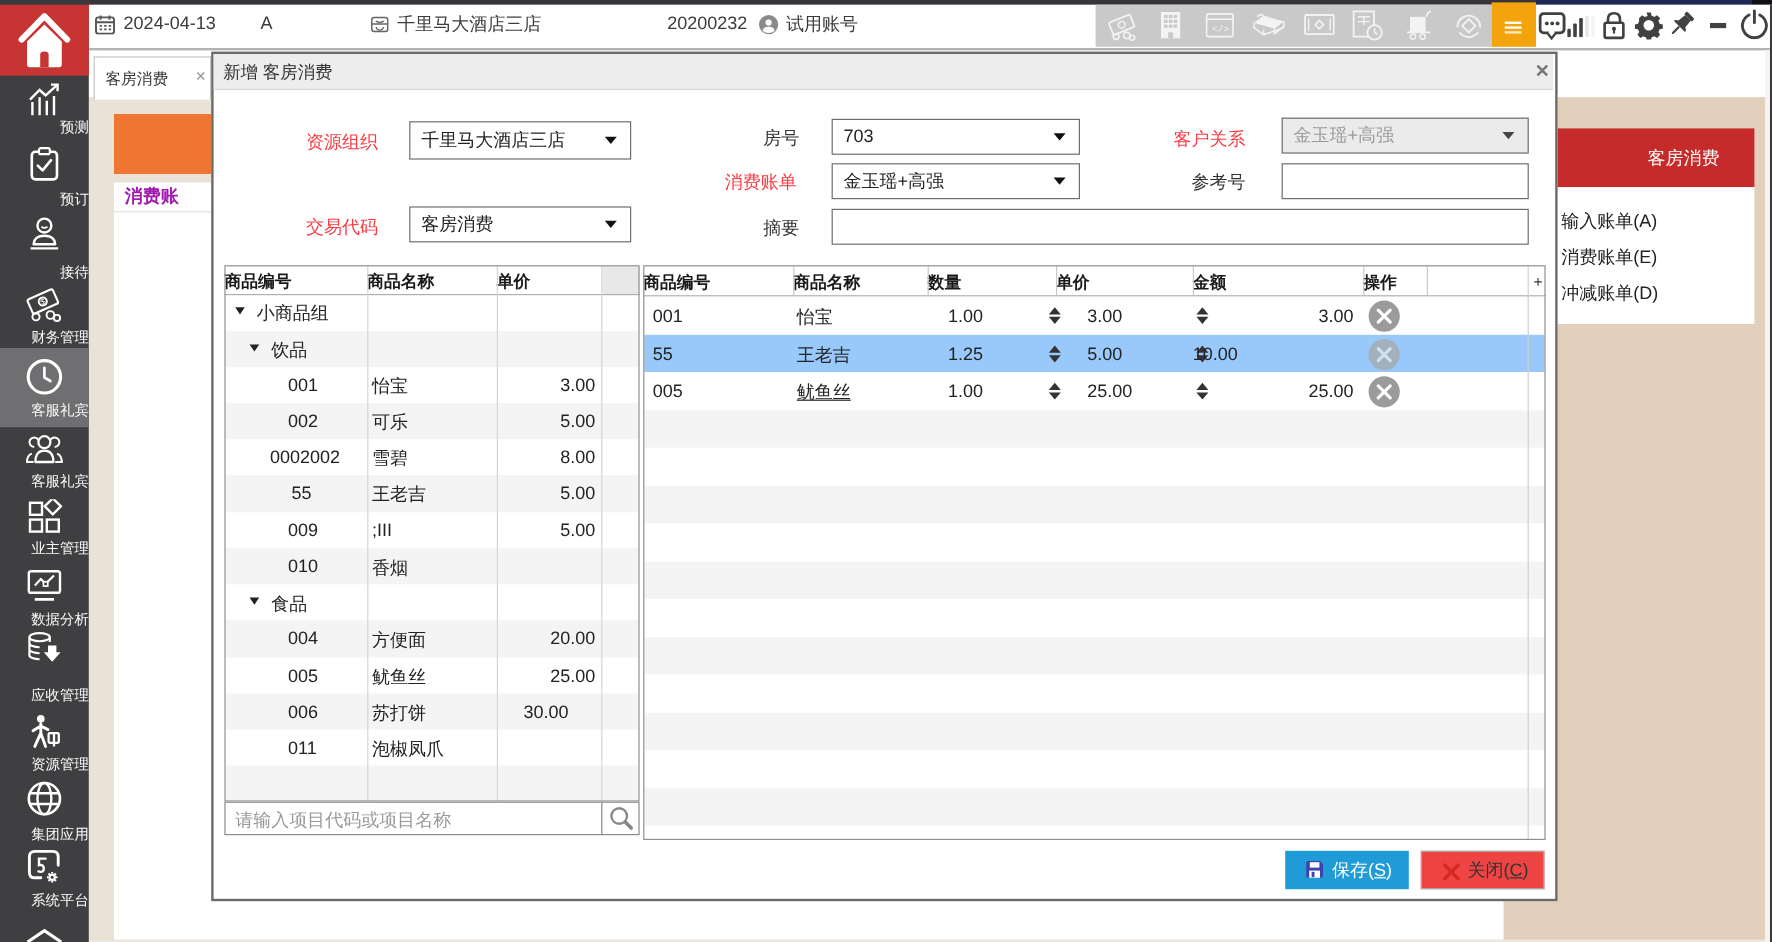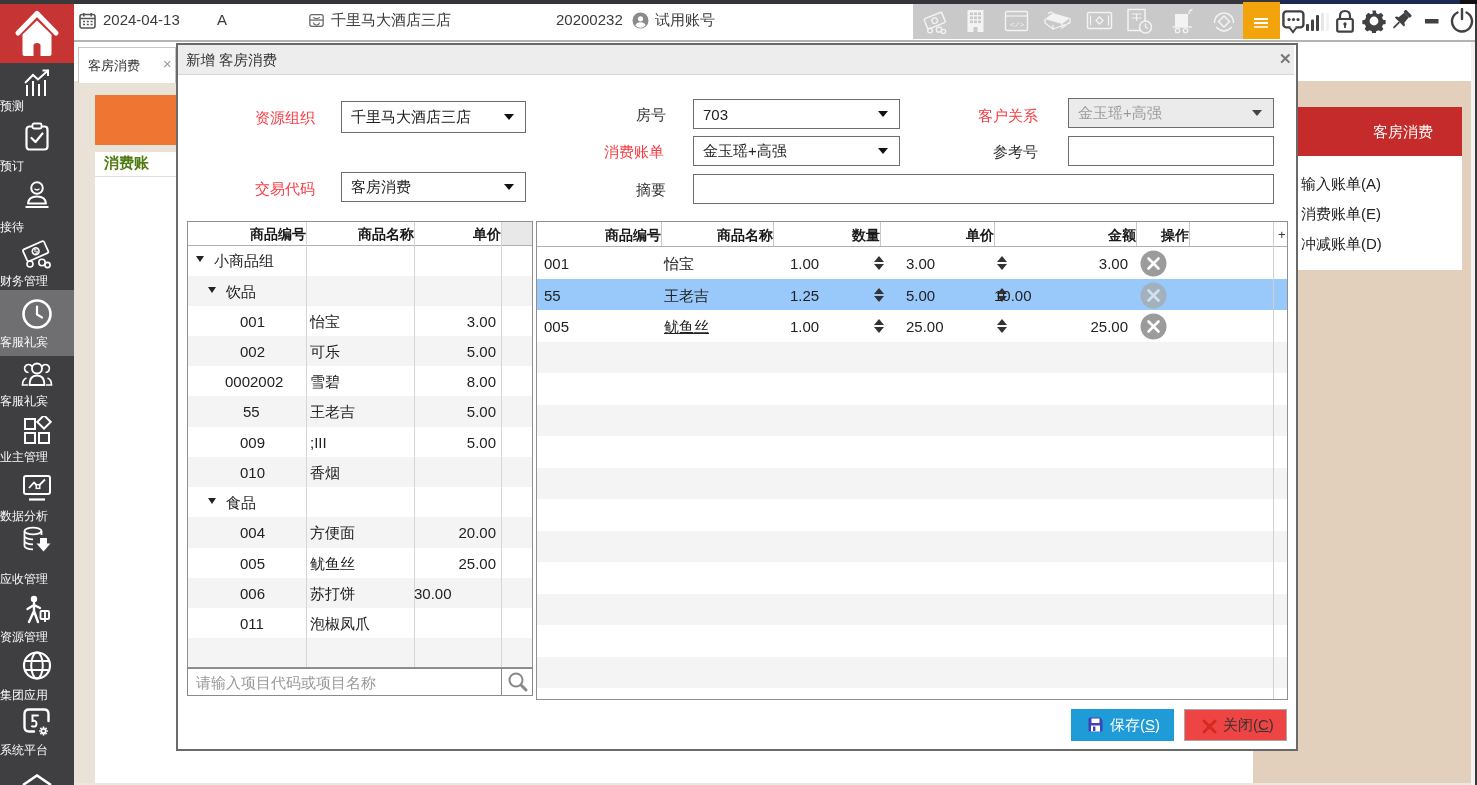--- a/index.html
+++ b/index.html
@@ -15,21 +15,21 @@
 #topbar{left:74px;top:4px;width:1403px;height:36px;background:#fff;}
 #topline{left:74px;top:40px;width:1403px;height:2px;background:#b3b3b3;}
 #graybar{left:913px;top:4px;width:330px;height:35px;background:#c9c9c9;}
 #orangebtn{left:1243px;top:2px;width:37px;height:37px;background:#f3a40c;}
 .hbar{position:absolute;left:11px;width:14px;height:2.4px;background:#fff;}
 .tbt{font-size:15px;color:#3b3b3b;top:11px;}
 
 #sidebar{left:0;top:0;width:74px;height:785px;background:#3f3f41;}
 #homeblk{left:0;top:0;width:74px;height:63px;background:#c73434;}
 #selblk{left:0;top:290px;width:74px;height:66px;background:#6f6f71;}
-.sbl{position:absolute;width:74px;text-align:left;font-size:12px;color:#fafafa;}
+.sbl{position:absolute;width:74px;text-align:right;font-size:12px;color:#fafafa;}
 .sbi{position:absolute;left:37px;transform:translateX(-50%);}
 
 #beige{left:74px;top:81px;width:1397px;height:704px;background:#e2d0bc;}
 #mainpanel{left:95px;top:152px;width:1158px;height:631px;background:#fff;}
 #orangebanner{left:95px;top:95px;width:1145px;height:50px;background:#ee7632;}
 #hairline{left:95px;top:176px;width:1081px;height:1px;background:#e0e0e0;}
 #rscroll{left:1471px;top:42px;width:4px;height:743px;background:#f4f3f1;}
 #tab{left:78px;top:47px;width:98px;height:36px;background:#fff;border:1px solid #c4c4c4;border-bottom:none;box-sizing:border-box;}
 #rpanelhdr{left:1296px;top:107px;width:166px;height:49px;background:#c52b2b;}
 #rpanelbody{left:1296px;top:156px;width:166px;height:114px;background:#fff;}
@@ -37,21 +37,21 @@
 
 #dlg{left:176px;top:43px;width:1122px;height:708px;background:#fff;border:2px solid #6a6a6a;box-sizing:border-box;}
 #dlghdr{left:178px;top:45px;width:1116px;height:30px;background:#ededed;border-bottom:1px solid #d6d6d6;box-sizing:border-box;}
 .rlab{position:absolute;font-size:15px;color:#fa3b42;text-align:right;}
 .blab{position:absolute;font-size:15px;color:#333;text-align:right;}
 .sel{position:absolute;border:1px solid #6e6e6e;background:#fff;box-sizing:border-box;font-size:15px;color:#222;}
 .sel .tx{position:absolute;left:9px;top:50%;transform:translateY(-50%);}
 .car{position:absolute;right:11px;top:50%;margin-top:-3px;width:0;height:0;
  border-left:5px solid transparent;border-right:5px solid transparent;border-top:6px solid #111;}
 
-.hcell{position:absolute;font-size:14px;font-weight:bold;color:#1a1a1a;text-align:right;}
+.hcell{position:absolute;font-size:14px;font-weight:bold;color:#1a1a1a;text-align:left;}
 .gr{background:#f4f4f4;}
 .cellt{position:absolute;font-size:15px;color:#222;}
 .tri{position:absolute;width:0;height:0;border-left:4.5px solid transparent;border-right:4.5px solid transparent;border-top:6px solid #222;}
 .spin{position:absolute;width:10px;}
 .spin i{position:absolute;left:0;width:0;height:0;border-left:5px solid transparent;border-right:5px solid transparent;}
 .spin .u{top:0;border-bottom:6px solid #333;}
 .spin .d{top:8px;border-top:6px solid #333;}
 .delx{position:absolute;width:27px;height:27px;}
 </style>
 </head>
@@ -191,21 +191,21 @@
   <path d="M12 1 V11" stroke="#414141" stroke-width="2.4" stroke-linecap="round"></path>
  </svg>
 </div>
 
 <div class="abs" id="beige"></div>
 <div class="abs" style="left:74px;top:81px;width:1179px;height:71px;background:#eae2d7"></div>
 <div class="abs" style="left:74px;top:81px;width:21px;height:702px;background:#eae2d7"></div>
 <div class="abs" style="left:74px;top:783px;width:1397px;height:2px;background:#ece7df"></div>
 <div class="abs" id="mainpanel"></div>
 <div class="abs" id="orangebanner"></div>
-<div class="t" style="left:104px;top:154px;font-size:15px;font-weight:bold;color:#4d7c0f">消费账</div>
+<div class="t" style="left:104px;top:154px;font-size:15px;font-weight:bold;color:#a21caf">消费账</div>
 <div class="abs" id="hairline"></div>
 <div class="abs" id="rscroll"></div>
 <div class="abs" style="left:1475px;top:4px;width:2px;height:781px;background:#3a3a3a"></div>
 <div class="abs" id="tab"></div>
 <div class="t" style="left:88px;top:57px;font-size:13px;color:#333">客房消费</div>
 <div class="t" style="left:163px;top:55px;font-size:15px;color:#999">×</div>
 <div class="abs" id="rpanelhdr"></div>
 <div class="t" style="left:1320px;top:123px;width:166px;text-align:center;font-size:15px;color:#fff">客房消费</div>
 <div class="abs" id="rpanelbody"></div>
 <div class="rpi" style="top:175px">输入账单(A)</div>
@@ -389,21 +389,21 @@
  <div class="tri" style="left:208px;top:498px"></div>
     <div class="cellt" style="left:226px;top:494px">食品</div>
  <div class="cellt" style="left:240px;top:524px">004</div>
     <div class="cellt" style="left:310px;top:524px">方便面</div>
     <div class="cellt" style="left:414px;top:524px;width:82px;text-align:right">20.00</div>
  <div class="cellt" style="left:240px;top:555px">005</div>
     <div class="cellt" style="left:310px;top:555px">鱿鱼丝</div>
     <div class="cellt" style="left:414px;top:555px;width:82px;text-align:right">25.00</div>
  <div class="cellt" style="left:240px;top:585px">006</div>
     <div class="cellt" style="left:310px;top:585px">苏打饼</div>
-    <div class="cellt" style="left:414px;top:585px;width:82px;text-align:left">30.00</div>
+    <div class="cellt" style="left:414px;top:585px;width:82px;text-align:center">30.00</div>
  <div class="cellt" style="left:240px;top:615px">011</div>
     <div class="cellt" style="left:310px;top:615px">泡椒凤爪</div>
  <div class="abs" style="left:187px;top:221px;width:346px;height:447px;border:1px solid #909090;box-sizing:border-box"></div>
  <div class="abs" style="left:187px;top:668px;width:315px;height:28px;border:1px solid #8a8a8a;box-sizing:border-box;background:#fff"></div>
  <div class="cellt" style="left:196px;top:674px;color:#999">请输入项目代码或项目名称</div>
  <div class="abs" style="left:501px;top:668px;width:32px;height:28px;border:1px solid #8a8a8a;box-sizing:border-box;background:#fff">
   <svg width="30" height="26" viewBox="0 0 30 26">
         <circle cx="14" cy="11" r="6.5" fill="none" stroke="#888" stroke-width="2"></circle>
         <line x1="19" y1="16" x2="24" y2="21" stroke="#888" stroke-width="3" stroke-linecap="round"></line>
       </svg>

